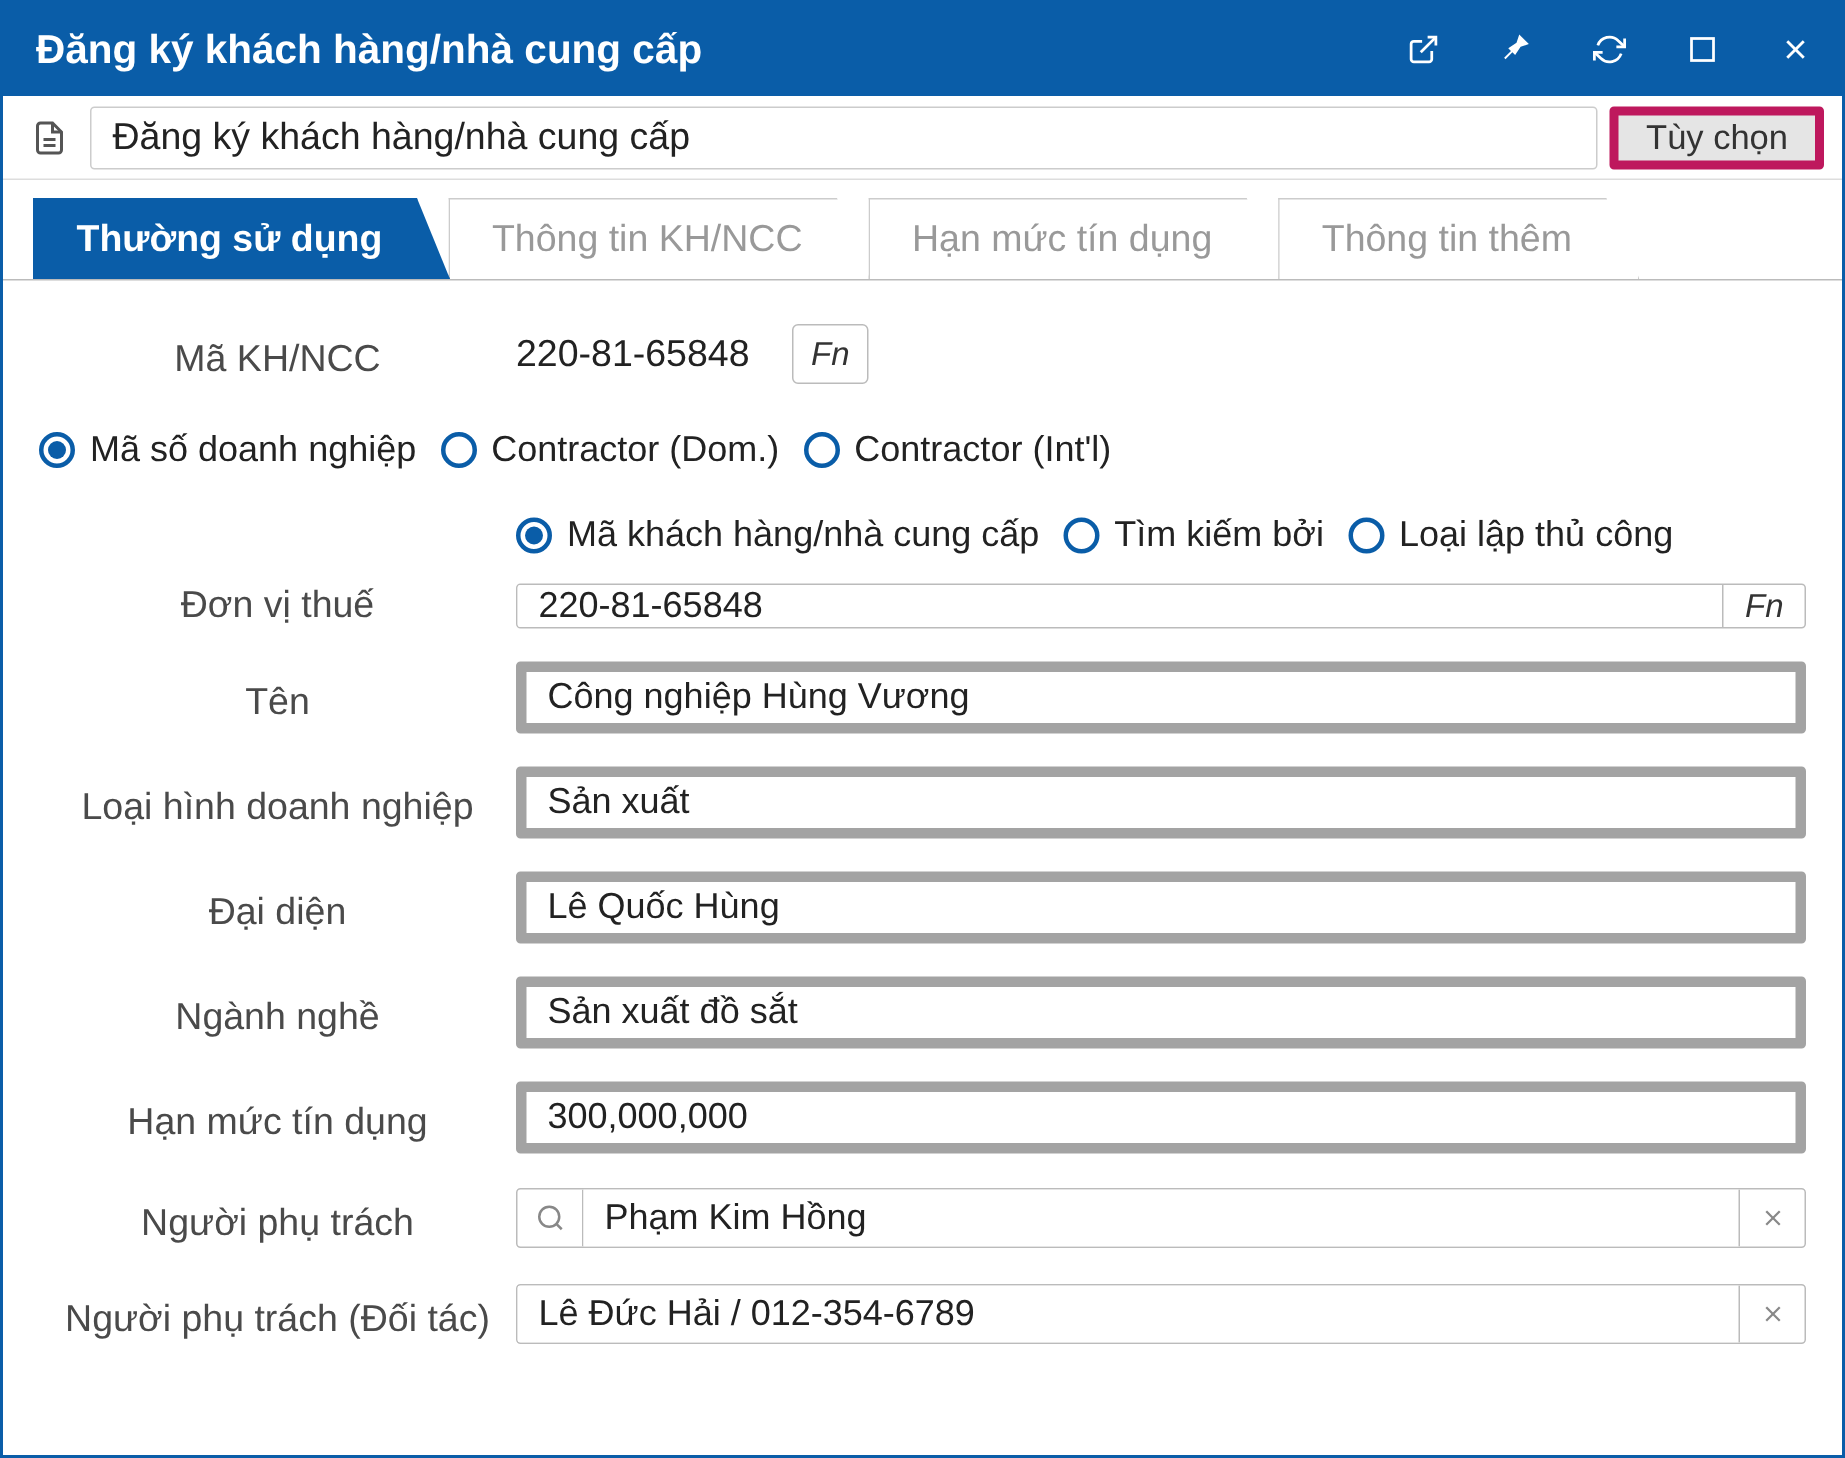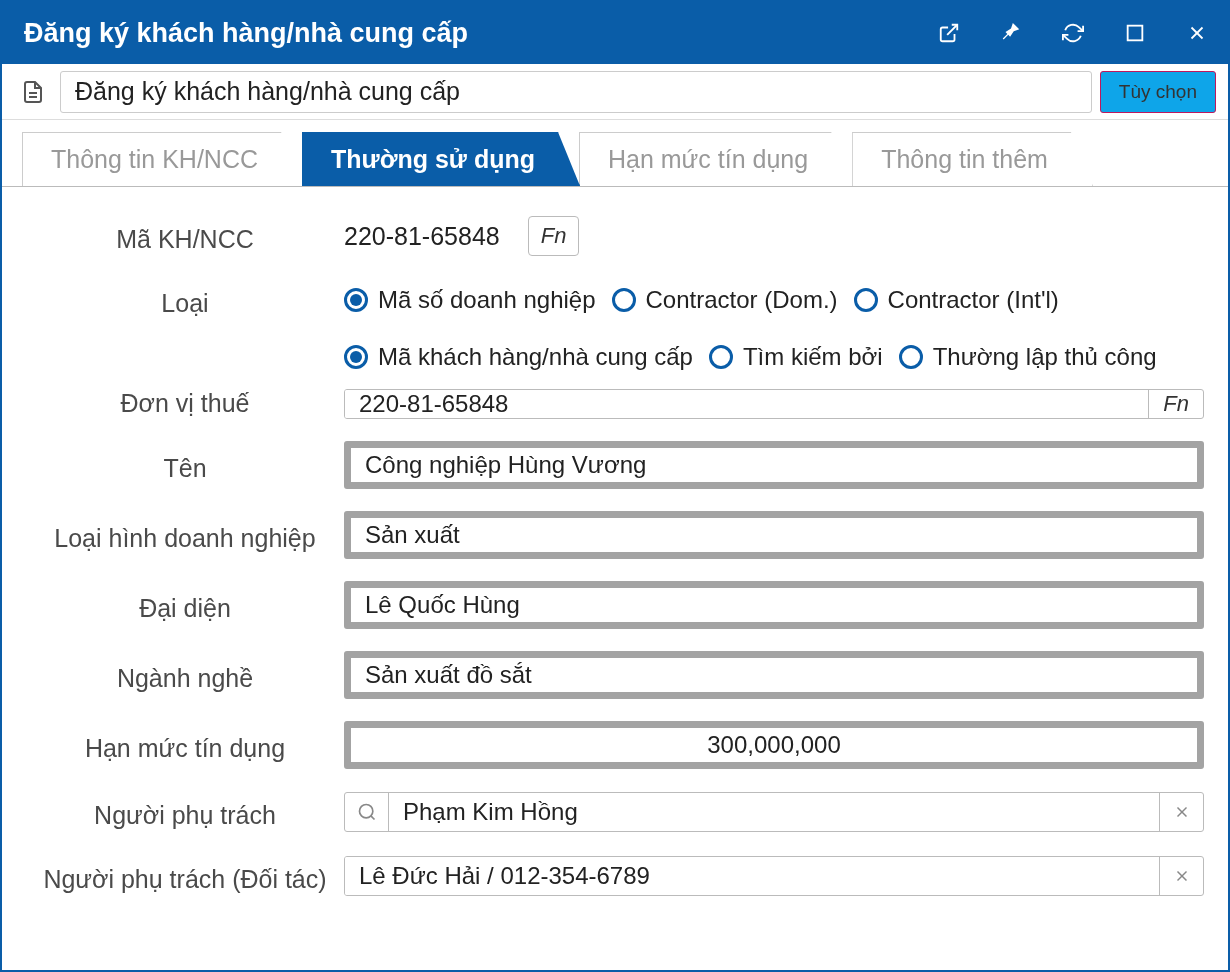--- a/index.html
+++ b/index.html
@@ -62,25 +62,25 @@
   border: 1px solid #ccc;
   border-radius: 3px;
   display: flex;
   align-items: center;
   padding: 0 14px;
   font-size: 25px;
   color: #222;
 }
 .toolbar-option-btn {
   height: 42px;
-  border: 1px solid #be185d;
+  border: 6px solid #be185d;
   border-radius: 3px;
   padding: 0 18px;
-  background: #0ea5e9;
-  font-size: 19px;
+  background: #e5e5e5;
+  font-size: 23px;
   color: #333;
   cursor: pointer;
 }
 
 .tabs {
   display: flex;
   align-items: flex-end;
   padding: 12px 20px 0 20px;
   border-bottom: 1px solid #bbb;
   gap: 0;
@@ -181,21 +181,21 @@
 }
 .text-input {
   flex: 1;
   height: 48px;
   border: 7px solid #a3a3a3;
   border-radius: 3px;
   padding: 0 14px;
   font-size: 24px;
   color: #222;
 }
-.text-input.right { text-align: center; }
+.text-input.right { text-align: left; }
 .input-with-fn {
   flex: 1;
   display: flex;
   height: 48px;
   border: 1px solid #bbb;
   border-radius: 3px;
   overflow: hidden;
 }
 .input-with-fn input {
   flex: 1;
@@ -298,38 +298,37 @@
         <polyline points="14 2 14 8 20 8"></polyline>
         <line x1="8" y1="13" x2="16" y2="13"></line>
         <line x1="8" y1="17" x2="16" y2="17"></line>
       </svg>
   </div>
   <div class="toolbar-path">Đăng ký khách hàng/nhà cung cấp</div>
   <button class="toolbar-option-btn">Tùy chọn</button>
 </div>
 
 <div class="tabs">
+  <div class="tab active">Thường sử dụng</div>
   <div class="tab">Thông tin KH/NCC</div>
-  <div class="tab active">Thường sử dụng</div>
   <div class="tab">Hạn mức tín dụng</div>
   <div class="tab">Thông tin thêm</div>
 </div>
 
 <div class="form-area">
 
   <div class="form-row">
     <div class="form-label">Mã KH/NCC</div>
     <div class="form-value">
       <span class="static-value">220-81-65848</span>
       <button class="fn-btn">Fn</button>
     </div>
   </div>
 
   <div class="form-row">
-    <div class="form-label">Loại</div>
     <div class="form-value radio-group">
       <div class="radio-item">
         <span class="radio-circle checked"></span>
         <span class="radio-label">Mã số doanh nghiệp</span>
       </div>
       <div class="radio-item">
         <span class="radio-circle"></span>
         <span class="radio-label">Contractor (Dom.)</span>
       </div>
       <div class="radio-item">
@@ -346,21 +345,21 @@
         <div class="radio-item">
           <span class="radio-circle checked"></span>
           <span class="radio-label">Mã khách hàng/nhà cung cấp</span>
         </div>
         <div class="radio-item">
           <span class="radio-circle"></span>
           <span class="radio-label">Tìm kiếm bởi</span>
         </div>
         <div class="radio-item">
           <span class="radio-circle"></span>
-          <span class="radio-label">Thường lập thủ công</span>
+          <span class="radio-label">Loại lập thủ công</span>
         </div>
       </div>
       <div class="input-with-fn">
         <input type="text" value="220-81-65848" style="">
         <div class="fn-seg">Fn</div>
       </div>
     </div>
   </div>
 
   <div class="form-row">

